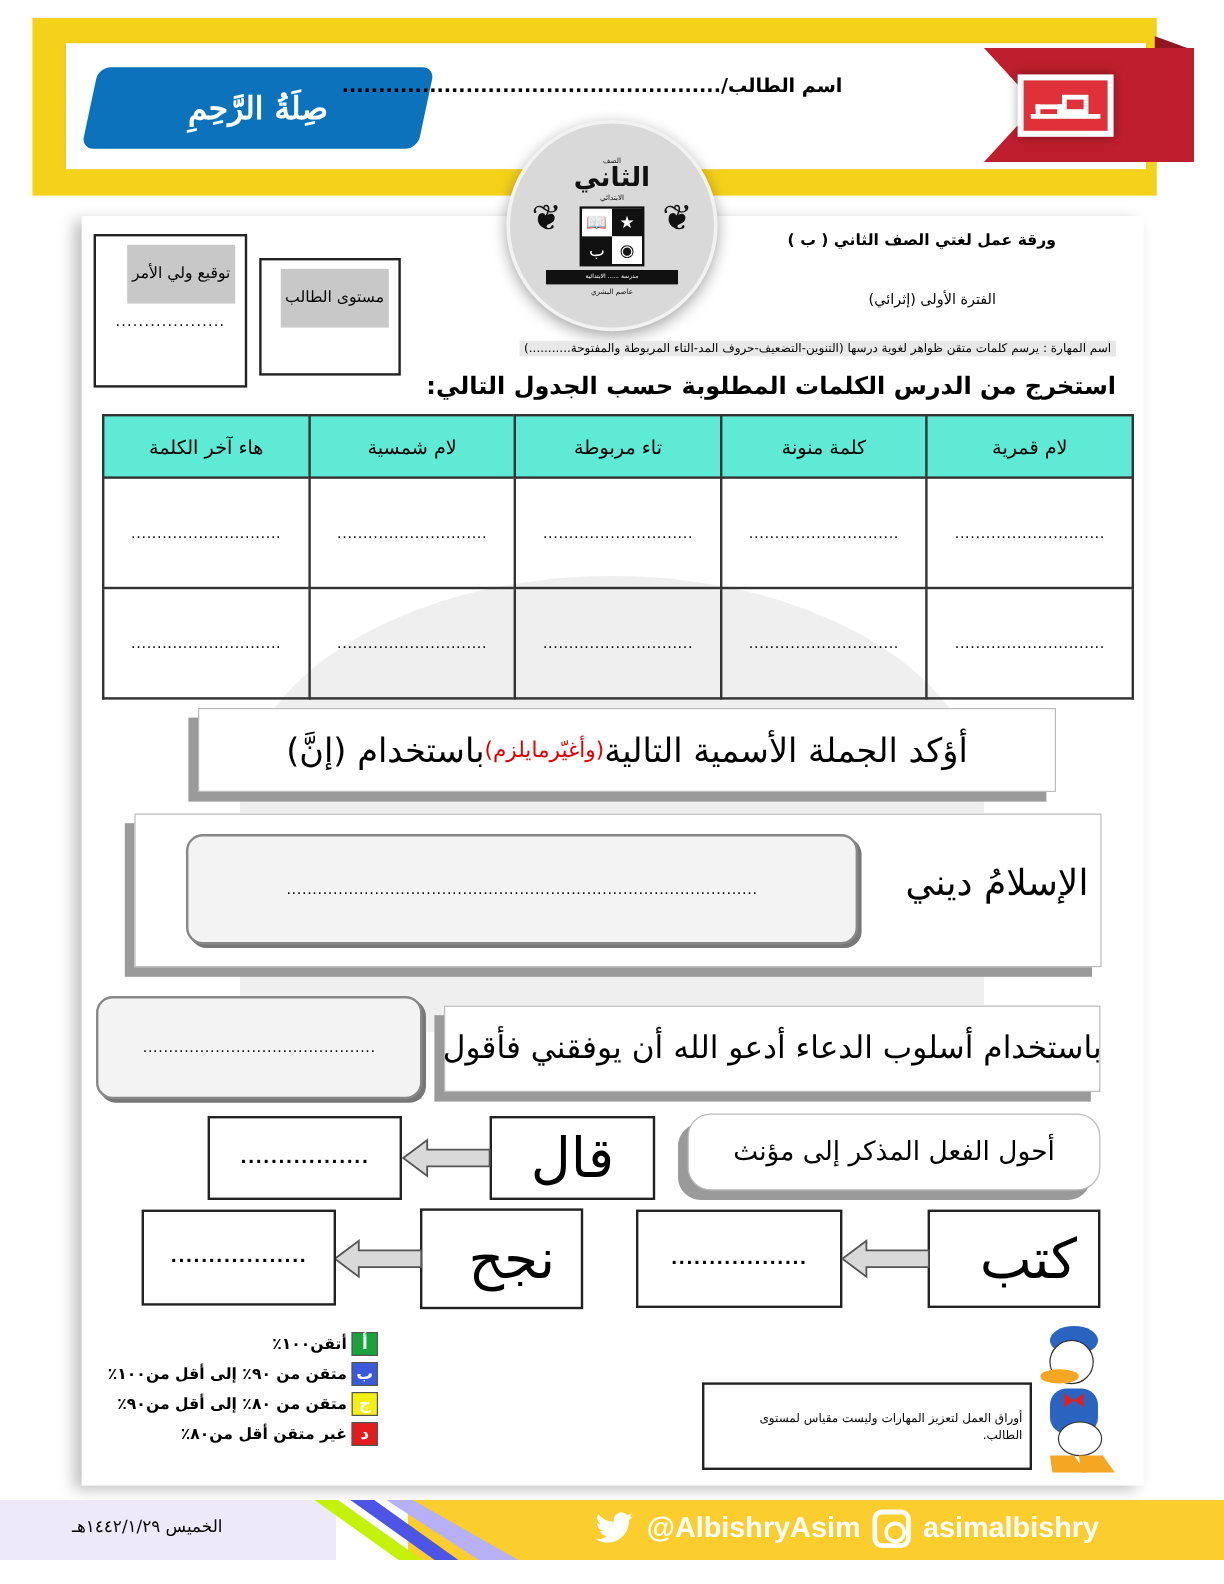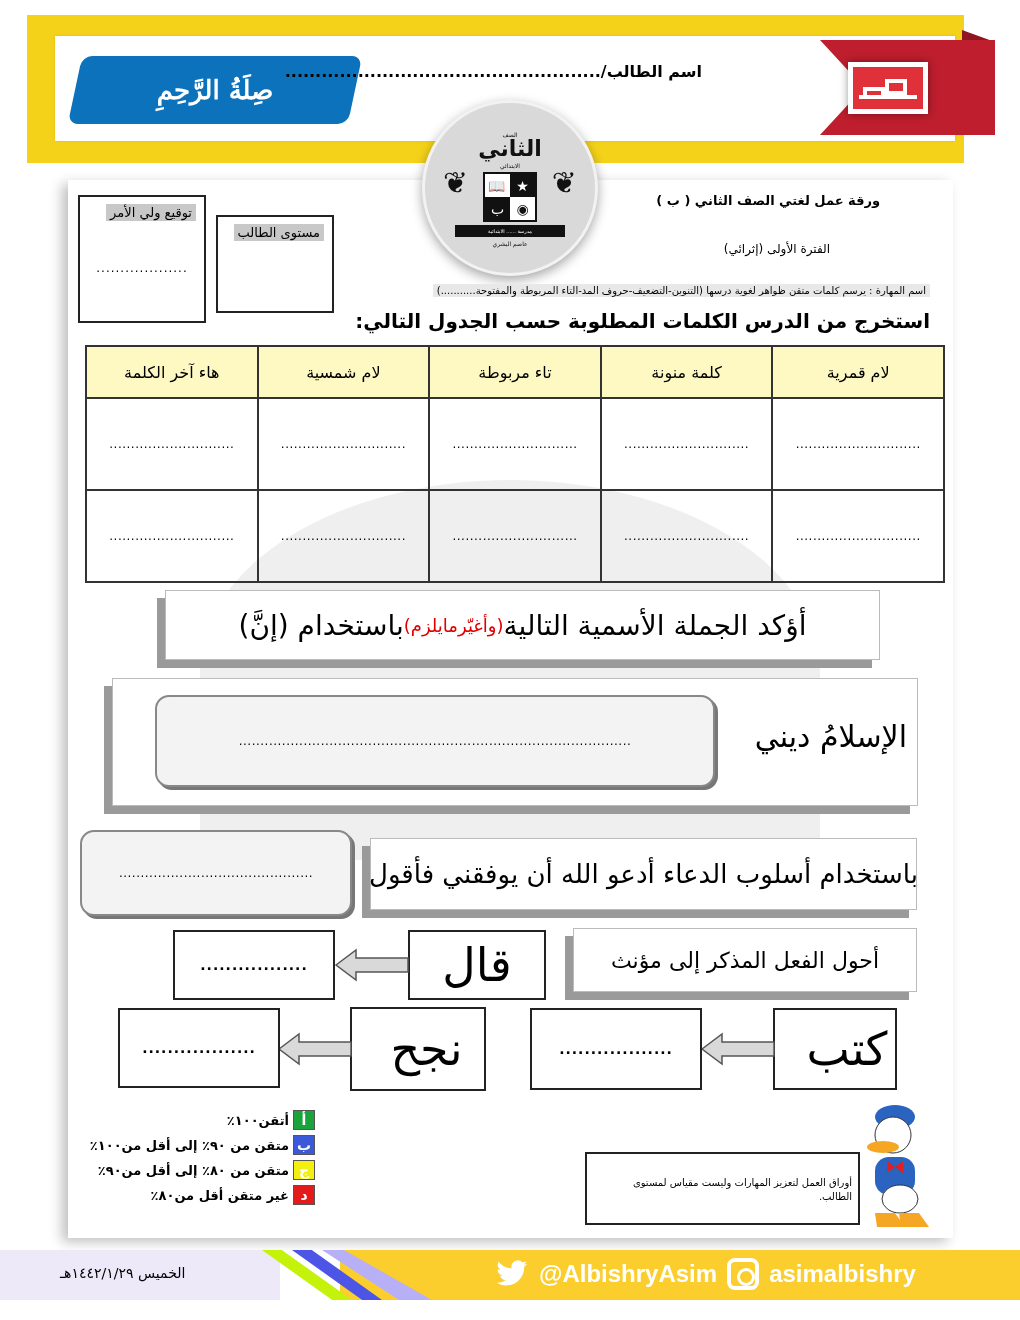--- a/index.html
+++ b/index.html
@@ -36,46 +36,46 @@
   .q2 { background: #111; color: #fff; }
   .badge-banner { width: 110px; height: 12px; background: #111; margin-top: 3px; color: #fff; font-size: 5px; text-align: center; line-height: 12px; }
   .badge-foot { font-size: 6px; color: #111; margin-top: 3px; }
   .laurel { position: absolute; top: 62px; font-size: 30px; color: #111; }
 
   
   .sheet { position: absolute; left: 68px; top: 180px; width: 885px; height: 1058px; background: #fff; box-shadow: -6px 4px 12px rgba(0,0,0,.25); }
 
   .box-sign { position: absolute; left: 78px; top: 195px; width: 128px; height: 128px; border: 2px solid #222; background: #fff; }
   .box-level { position: absolute; left: 216px; top: 215px; width: 118px; height: 98px; border: 2px solid #222; background: #fff; }
-  .box-label { position: absolute; top: 7px; right: 8px; background: #c8c8c8; font-size: 13px; padding: 1px 4px; white-space: nowrap; }
+  .box-label { position: absolute; top: 7px; right: 8px; background: #c8c8c8; font-size: 13px; padding: 17px 4px; white-space: nowrap; }
   .box-dots { position: absolute; top: 64px; left: 0; right: 0; text-align: center; font-size: 12px; letter-spacing: 1px; }
 
   .ws-title { position: absolute; right: 140px; top: 193px; font-size: 13px; font-weight: bold; }
   .ws-period { position: absolute; right: 190px; top: 242px; font-size: 12px; }
   .skill { position: absolute; right: 90px; top: 284px; background: #e8e8e8; font-size: 10px; padding: 1px 4px; white-space: nowrap; }
   .instruction { position: absolute; right: 90px; top: 309px; font-size: 20px; font-weight: bold; white-space: nowrap; }
 
   table.words { position: absolute; left: 85px; top: 345px; width: 860px; height: 236px; border-collapse: collapse; background: transparent; }
   table.words th, table.words td { border: 2px solid #333; text-align: center; }
-  table.words th { background: #fef9c3; height: 52px; font-weight: normal; font-size: 16px; }
+  table.words th { background: #5eead4; height: 52px; font-weight: normal; font-size: 16px; }
   table.words td { height: 92px; font-size: 12px; letter-spacing: 0.5px; }
 
   .watermark { position: absolute; left: 200px; top: 480px; width: 620px; height: 380px; border-radius: 50% 50% 0 0; background: rgba(190,190,190,.25); }
 
   
   .sbox { position: absolute; background: #fff; border: 1px solid #bbb; box-shadow: -8px 8px 0 #9a9a9a; display: flex; align-items: center; }
   .q-ensure { left: 165px; top: 590px; width: 715px; height: 70px; justify-content: center; font-size: 28px; white-space: nowrap; }
   .q-ensure .red { color: #e00000; font-size: 18px; }
   .q-islam { left: 112px; top: 678px; width: 806px; height: 128px; }
   .q-islam-text { position: absolute; right: 10px; top: 40px; font-size: 30px; }
   .rbox { position: absolute; background: #f3f3f3; border: 2px solid #888; border-radius: 14px; box-shadow: 3px 3px 0 #777; display: flex; align-items: center; justify-content: center; font-size: 12px; letter-spacing: 0.5px; }
   .r-islam { left: 155px; top: 695px; width: 560px; height: 92px; }
   .r-dua { left: 80px; top: 830px; width: 272px; height: 86px; }
   .q-dua { left: 370px; top: 838px; width: 547px; height: 72px; justify-content: center; font-size: 26px; white-space: nowrap; }
-  .q-fem { left: 573px; top: 928px; width: 344px; height: 64px; justify-content: center; font-size: 22px; white-space: nowrap; }
+  .q-fem { left: 573px; top: 928px; width: 344px; height: 64px; justify-content: center; font-size: 22px; white-space: nowrap; border-radius: 19px; }
 
   .wbox { position: absolute; border: 2px solid #222; background: #fff; display: flex; align-items: center; justify-content: center; }
   .verb { font-size: 46px; font-family: "DejaVu Serif", serif; }
   .ans { font-size: 14px; letter-spacing: 1px; font-weight: bold; }
   .arrow { position: absolute; height: 34px; }
 
   
   .legend { position: absolute; right: 705px; top: 1110px; display: flex; flex-direction: column; gap: 5px; }
   .legend-row { display: flex; align-items: center; gap: 4px; font-size: 13px; font-weight: bold; white-space: nowrap; }
   .legend-key { width: 22px; height: 20px; display: flex; align-items: center; justify-content: center; color: #fff; font-size: 14px; font-weight: bold; border: 1px solid #555; }
@@ -196,21 +196,21 @@
 <div class="wbox" style="left:408px;top:930px;width:138px;height:70px;">
   <span class="verb">قال</span>
 </div>
 <svg class="arrow" style="left:334px;top:948px;width:76px;" viewBox="0 0 76 34">
   <polygon points="2,17 22,2 22,10 74,10 74,24 22,24 22,32" fill="#d9d9d9" stroke="#555" stroke-width="1.5"></polygon>
 </svg>
 <div class="wbox" style="left:173px;top:930px;width:162px;height:70px;">
   <span class="ans">.................</span>
 </div>
 
-<div class="wbox" style="left:773px;top:1008px;width:124px;height:82px;padding-left:24px;">
+<div class="wbox" style="left:773px;top:1008px;width:144px;height:82px;padding-left:24px;">
   <span class="verb">كتب</span>
 </div>
 <svg class="arrow" style="left:700px;top:1032px;width:76px;" viewBox="0 0 76 34">
   <polygon points="2,17 22,2 22,10 74,10 74,24 22,24 22,32" fill="#d9d9d9" stroke="#555" stroke-width="1.5"></polygon>
 </svg>
 <div class="wbox" style="left:530px;top:1008px;width:172px;height:82px;">
   <span class="ans">..................</span>
 </div>
 
 <div class="wbox" style="left:350px;top:1007px;width:136px;height:84px;padding-left:17px;">

